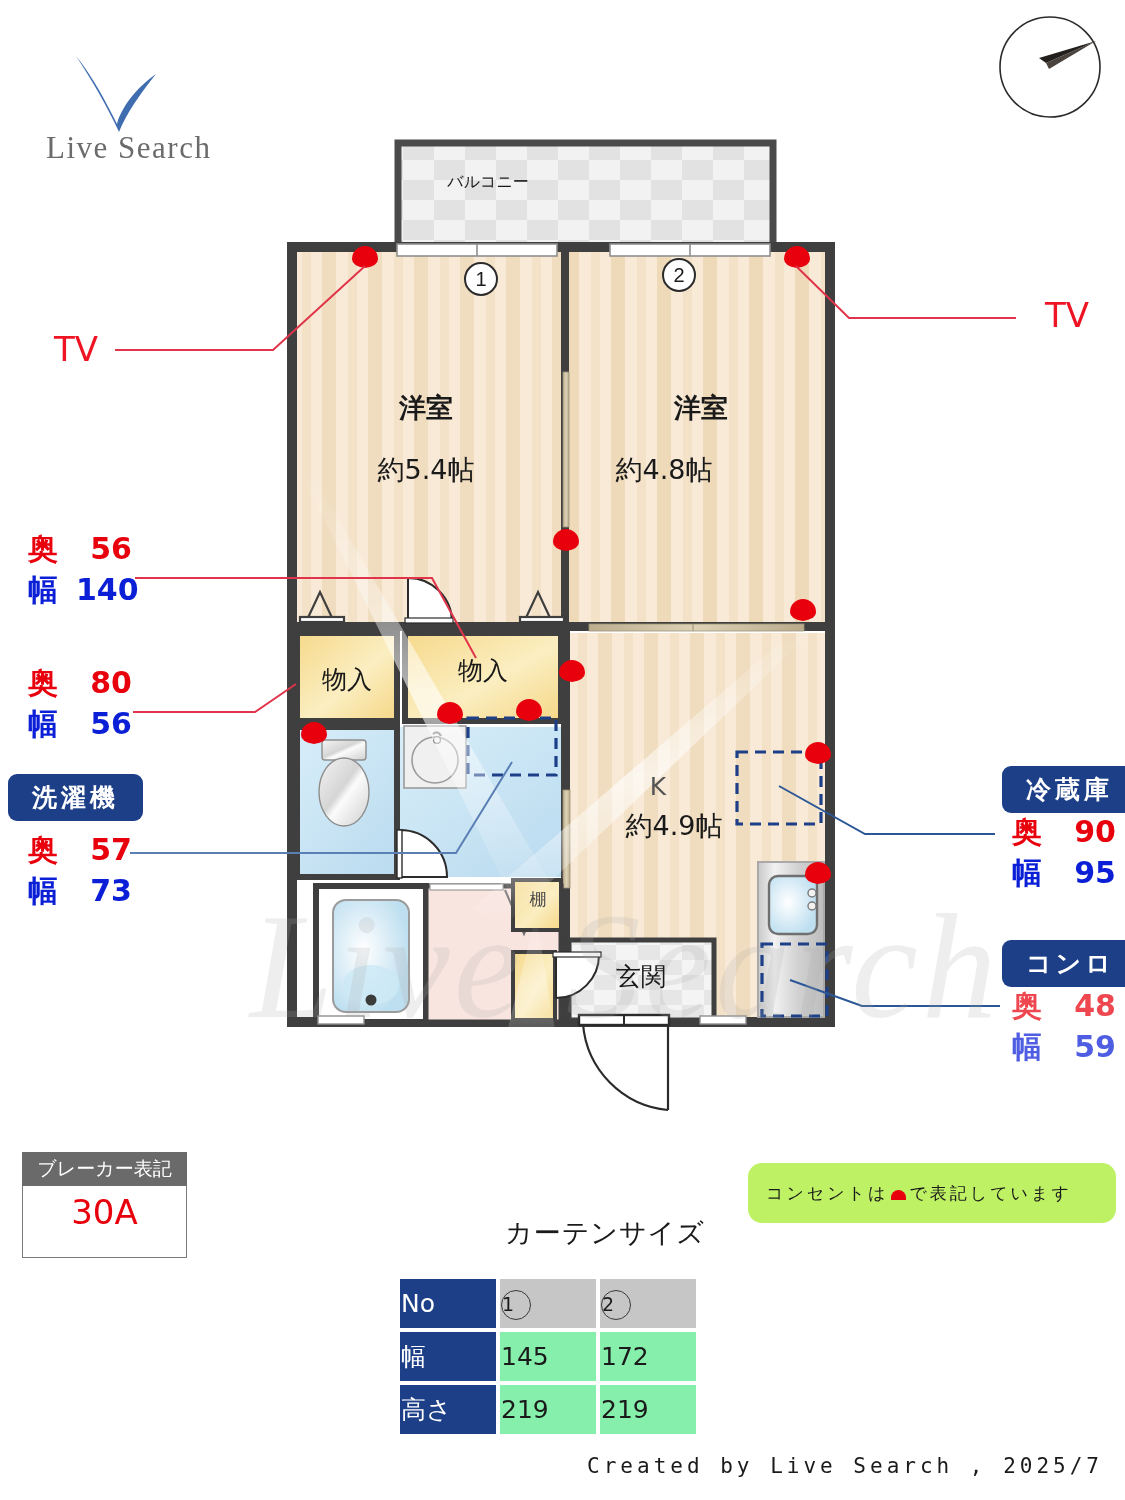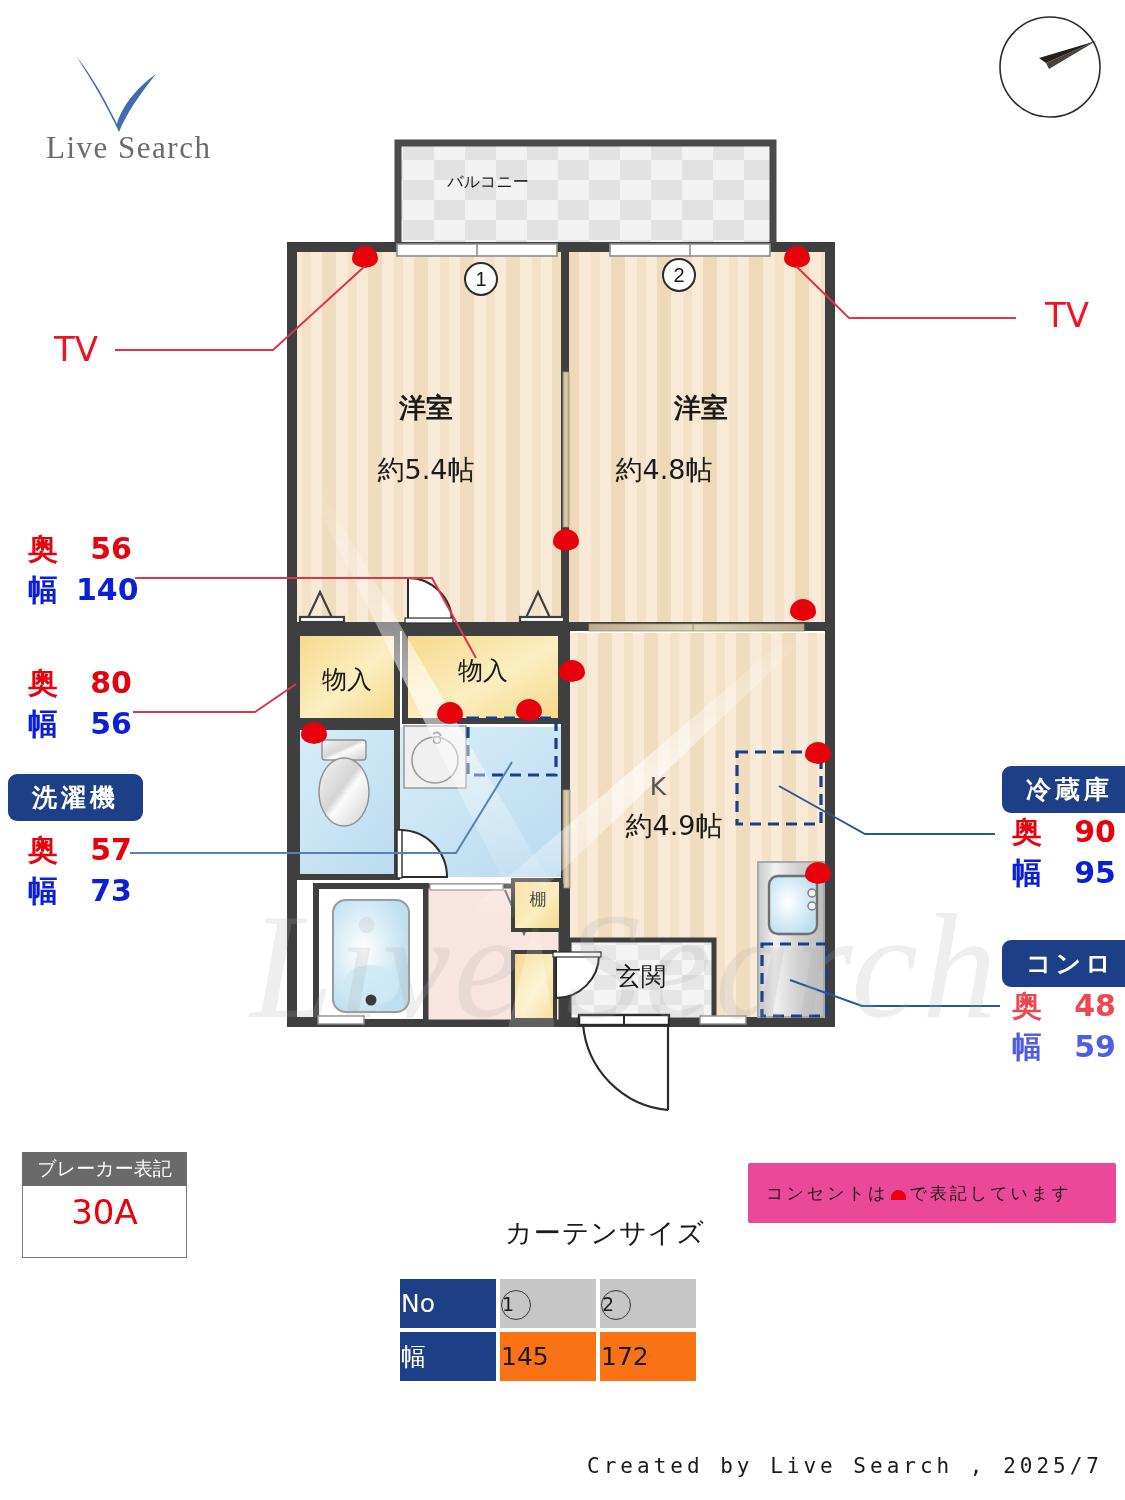--- a/index.html
+++ b/index.html
@@ -80,40 +80,40 @@
   }
   #breaker .bd {
     background:#fff; border:1.5px solid #7a7a7a; border-top:none;
     color:#e8000d; font-size:34px; text-align:center; padding:6px 0 25px;
     font-family:"DejaVu Sans","Liberation Sans",sans-serif;
   }
 
   
   #notebox {
     left: 748px; top: 1163px; width: 368px;
-    background:#ec4899; border-radius: 2px; padding: 14px 18px;
+    background:#bef264; border-radius: 14px; padding: 14px 18px;
   }
   #notebox div {
     font-size: 17px; color:#1a1a1a; letter-spacing: 3px; line-height: 1.9;
     font-family:"DejaVu Sans","Liberation Sans",sans-serif; white-space: nowrap;
   }
   .dome { display:inline-block; width:15px; height:10px; background:#e8000d;
           border-radius: 9px 9px 0 0; vertical-align: -1px; margin: 0 3px; }
 
   
   #curtain-title {
     left: 471px; top: 1215px; font-size: 27px; color:#1a1a1a;
     font-family:"DejaVu Sans","Liberation Sans",sans-serif; letter-spacing: 1px; margin-left: 34px;
   }
   #curtain { left: 396px; top: 1275px; border-collapse: separate; border-spacing: 4px; }
   #curtain td { width: 96px; height: 49px; text-align:left; vertical-align: middle;
                 font-size: 25px; font-family:"DejaVu Sans","Liberation Sans",sans-serif; }
   #curtain td.hdr { background:#1c3f87; color:#fff; }
   #curtain td.colhdr { background:#c6c6c6; color:#1a1a1a; }
-  #curtain td.val { background:#f97316; color:#1a1a1a; }
+  #curtain td.val { background:#86efac; color:#1a1a1a; }
   #curtain .circnum {
     display:inline-block; width:30px; height:30px; line-height:27px;
     border:1.5px solid #3a3a3a; border-radius:50%; background:transparent; font-size:19px;
   }
 
   
   #footer {
     right: 22px; bottom: 22px;
     font-family:"DejaVu Sans Mono","Liberation Mono", monospace;
     font-size: 21px; color:#1a1a1a; letter-spacing: 4px; white-space:nowrap;
@@ -465,16 +465,21 @@
       <tr>
     <td class="hdr">No</td>
     <td class="colhdr"><span class="circnum">1</span></td>
     <td class="colhdr"><span class="circnum">2</span></td>
   </tr>
   <tr>
     <td class="hdr">幅</td>
     <td class="val">145</td>
     <td class="val">172</td>
   </tr>
+  <tr>
+    <td class="hdr">高さ</td>
+    <td class="val">219</td>
+    <td class="val">219</td>
+  </tr>
 </tbody>
   </table>
 
 <div id="footer" class="abs">Created by Live Search , 2025/7</div>
 
 </body></html>

